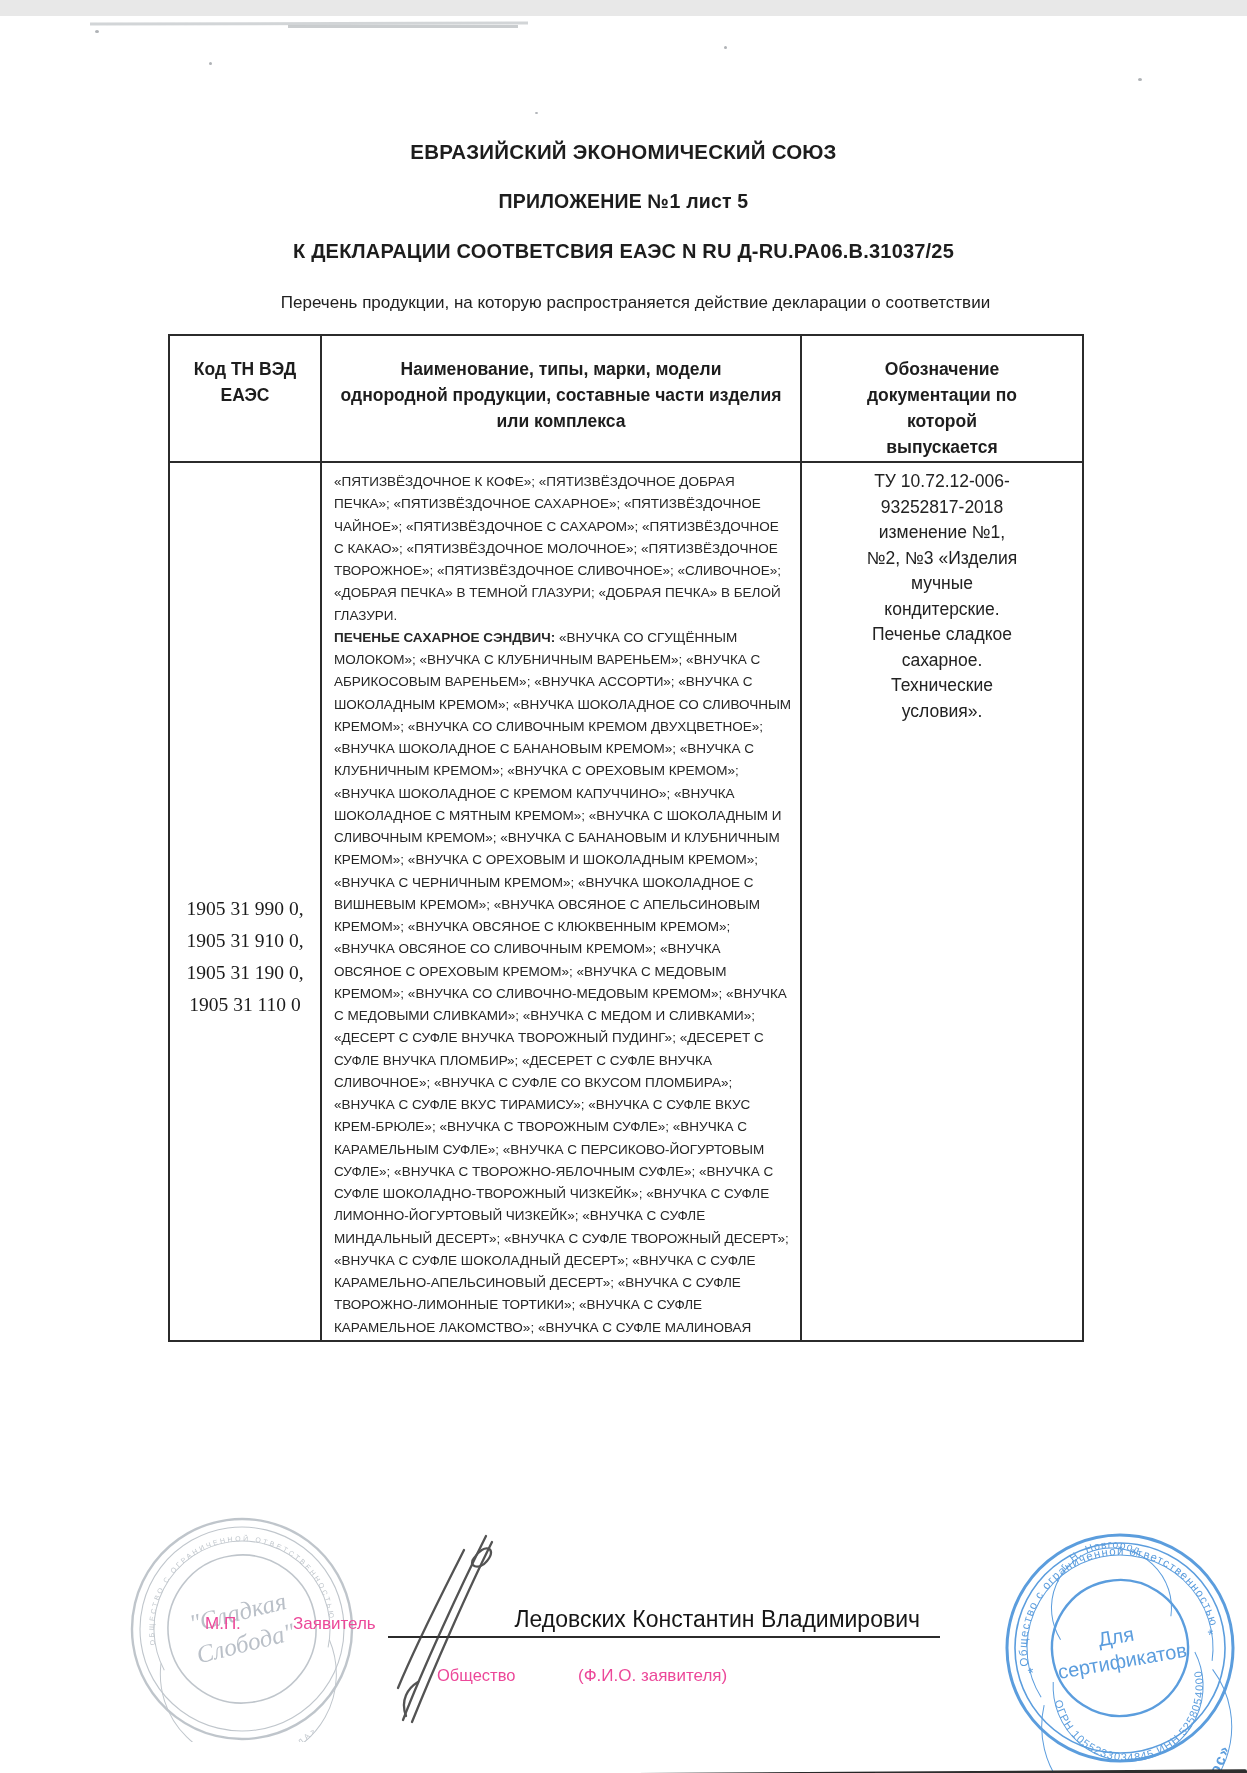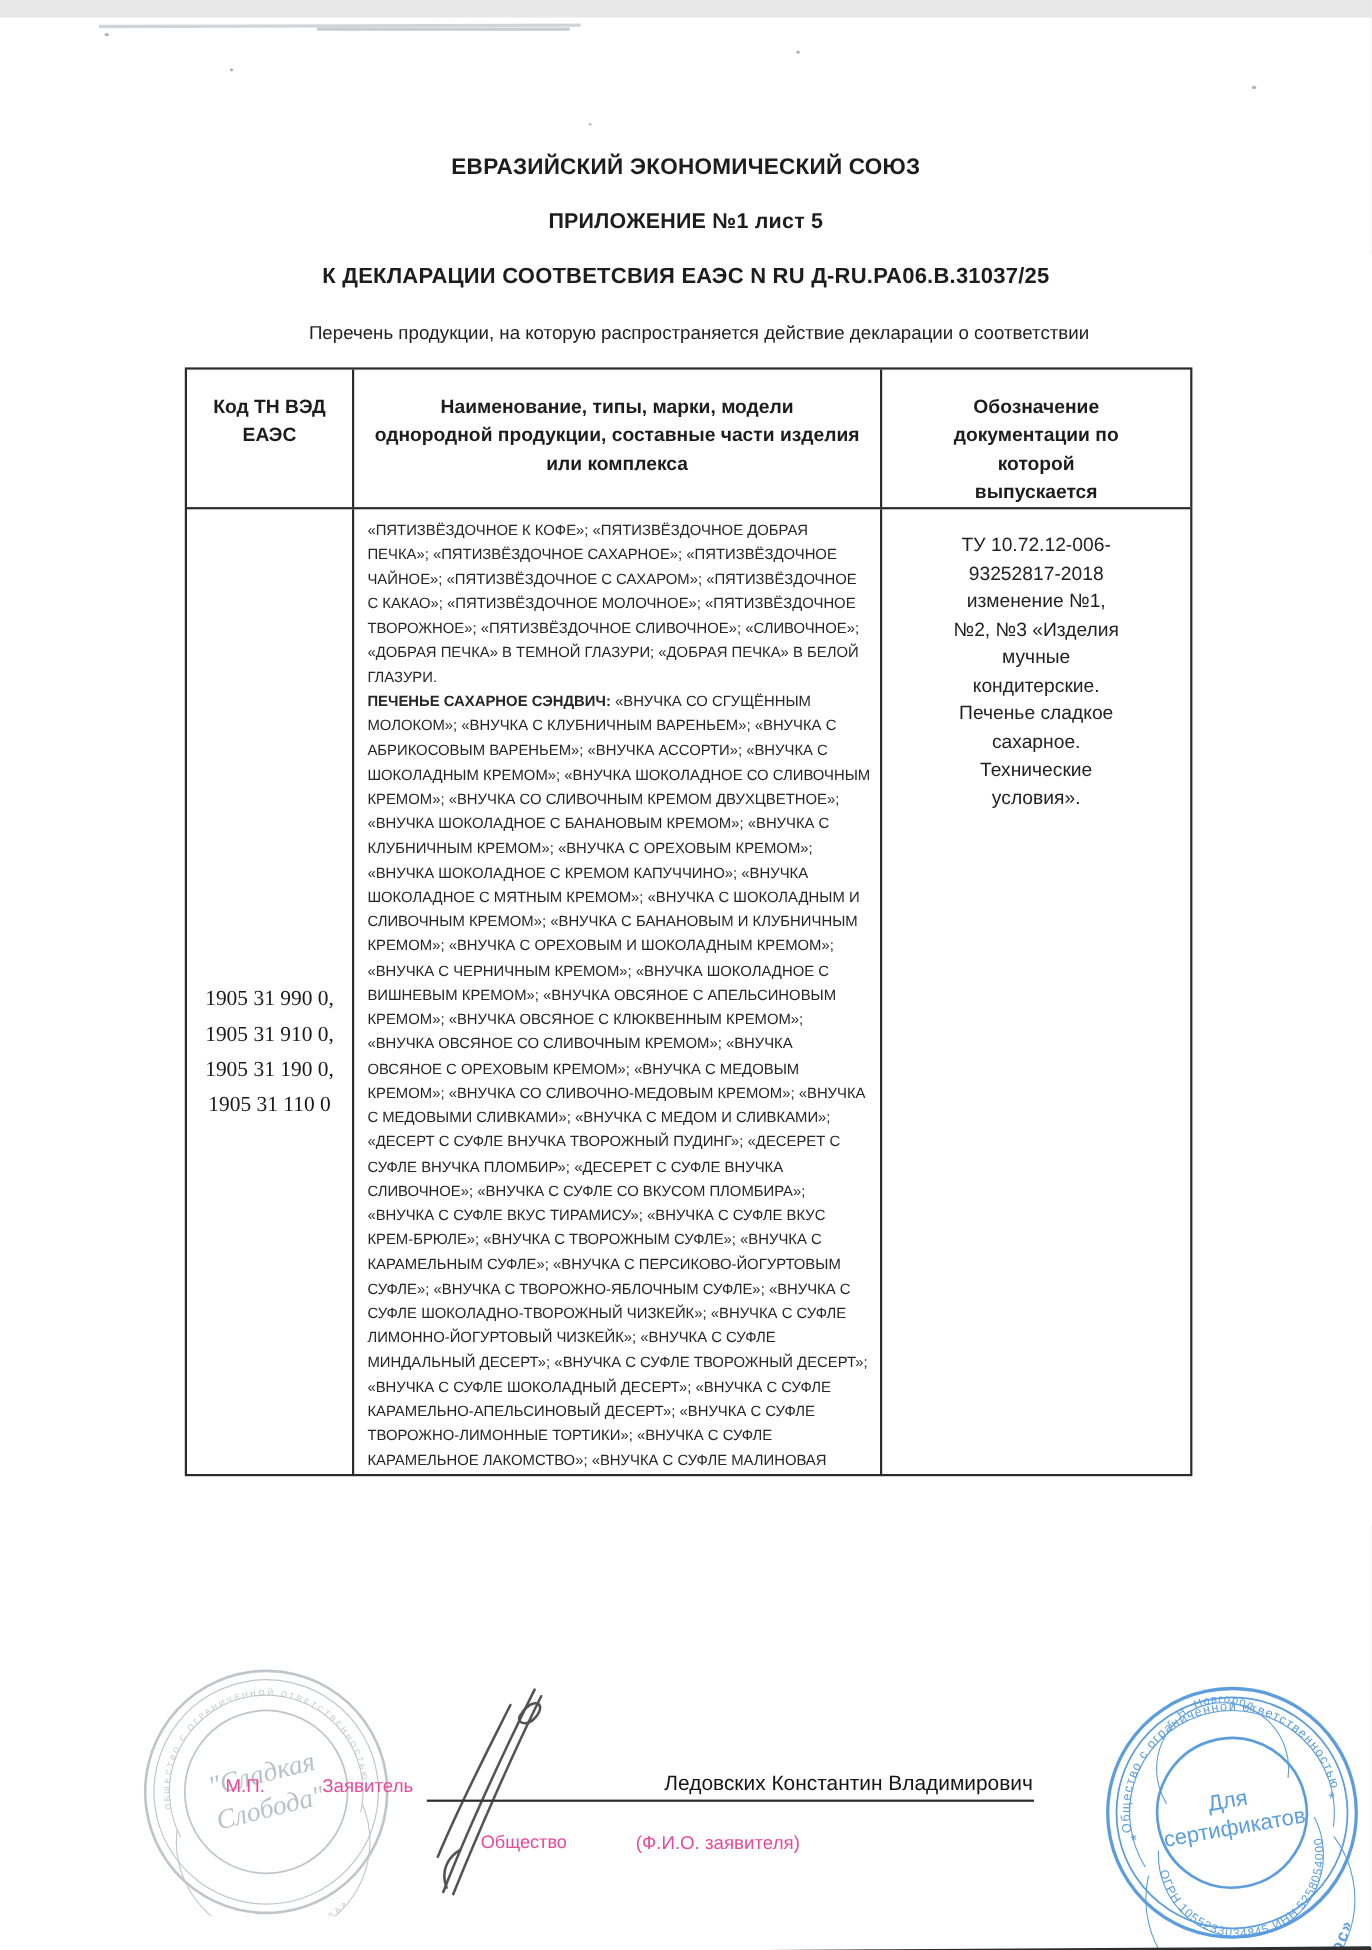--- a/index.html
+++ b/index.html
@@ -21,27 +21,27 @@
   .c1{width:150px;}
   .c2{width:482px; border-left:2px solid #2b2b2b; border-right:2px solid #2b2b2b;}
   .c3{flex:1;}
   .thead{border-bottom:2px solid #2b2b2b;}
   .thead .cell{height:125px; text-align:center; font-weight:bold; font-size:17.5px; line-height:26px; padding-top:20px;}
   .tbody .cell{height:877px;}
   .codes{font-family:"Liberation Serif","DejaVu Serif",serif; font-size:19.5px; line-height:32px; text-align:center; padding-top:430px; color:#1a1a1a;border-radius:13px;}
   .products{font-size:13.5px; line-height:22.25px; padding:8px 8px 0 12px; color:#262626; letter-spacing:0;}
   .products .block{display:block;}
   .bold-lead{font-weight:bold;}
-  .doc-ref{text-align:center; font-size:17.5px; line-height:25.5px; padding-top:20px; color:#222;}
+  .doc-ref{text-align:center; font-size:17.5px; line-height:25.5px; padding-top:6px; color:#222;}
   
   .sig-label{position:absolute; font-size:17px; color:#ec4899;}
   .mp{left:205px; top:1598px;}
   .applicant{left:293px; top:1598px;}
   .name-line{position:absolute; left:388px; top:1568px; width:552px; height:52px; border-bottom:2px solid #2b2b2b;}
-  .name-line .name{position:absolute; right:1px; bottom:3px; font-size:19px; color:#161616; white-space:nowrap;}
+  .name-line .name{position:absolute; right:20px; bottom:3px; font-size:23px; color:#161616; white-space:nowrap;}
   .cap-sign{left:437px; top:1650px; font-size:16.5px;}
   .cap-fio{left:578px; top:1650px; font-size:17px;}
   
   .svg-abs{position:absolute;}
   .left-stamp{left:128px; top:1500px; opacity:.6;}
   .right-stamp{left:995px; top:1510px; opacity:.85;}
   .scribble{left:378px; top:1512px;}
   .scan-line{position:absolute; left:55px; top:1757px; width:1192px; height:4.5px; background:#2e2e2e; transform:rotate(-0.35deg); border-radius:2px;}
   .scan-line-dark{position:absolute; left:660px; top:1757px; width:215px; height:6px; background:#1e1e1e; transform:rotate(-0.3deg);}
   .scan-line-lead{position:absolute; left:0; top:1769px; width:62px; height:2.5px; background:#b9bcbf;}

